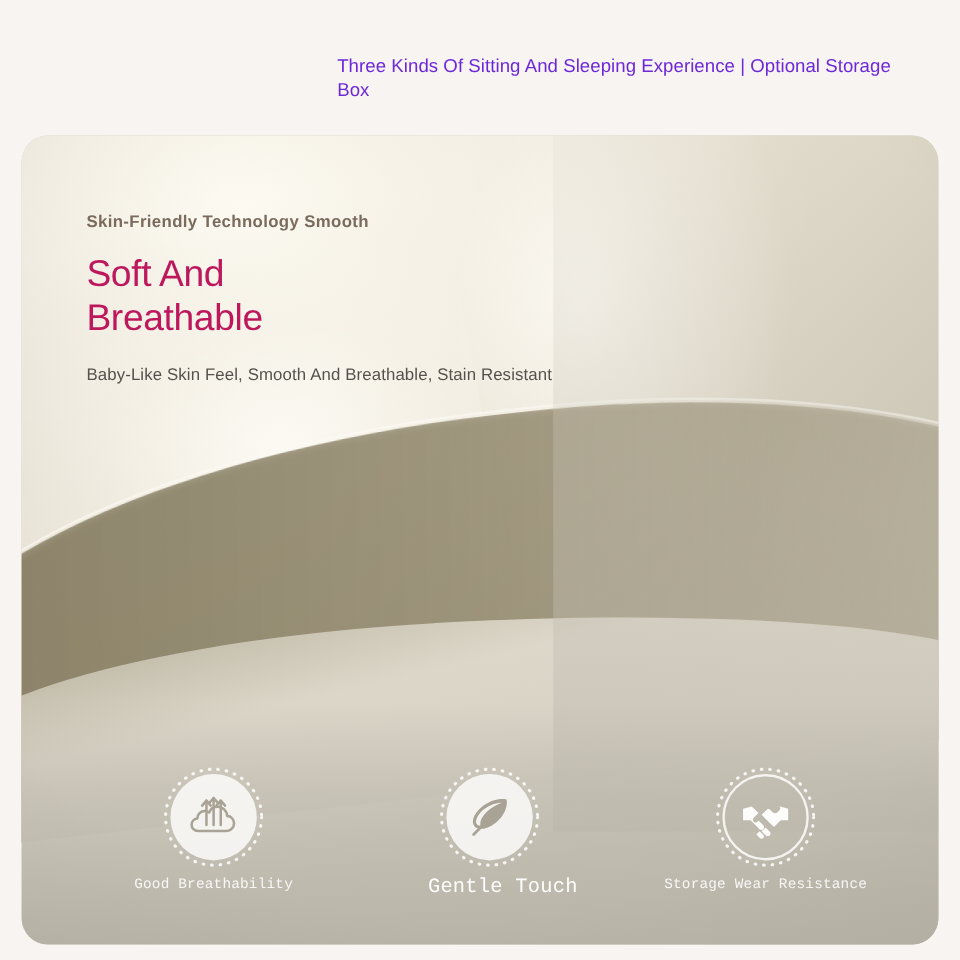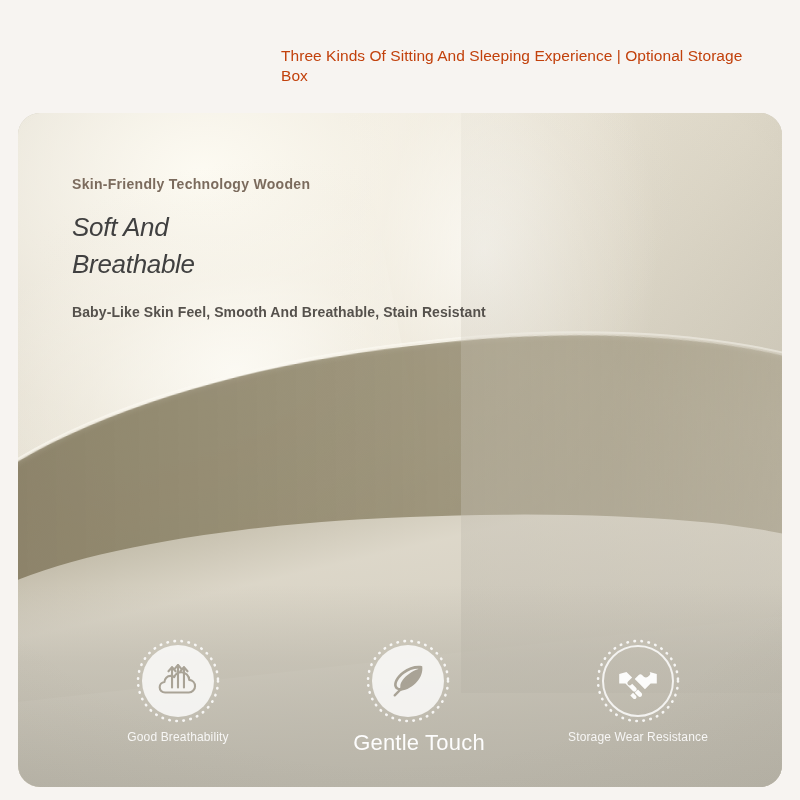--- a/index.html
+++ b/index.html
@@ -64,21 +64,21 @@
   }
 
   .headline {
     position: absolute;
     left: 281px;
     top: 46px;
     width: 470px;
     font-size: 15.5px;
     line-height: 20px;
     font-weight: 400;
-    color: #c2410c;
+    color: #6d28d9;
     letter-spacing: 0.05px;
   }
 
   
   .panel {
     position: absolute;
     left: 18px;
     top: 113px;
     width: 764px;
     height: 674px;
@@ -253,33 +253,32 @@
   .eyebrow {
     font-size: 14px;
     font-weight: 700;
     letter-spacing: 0.3px;
     color: #7b6b5d;
     white-space: nowrap;
   }
 
   .big-title {
     margin-top: 17px;
-    font-size: 26px;
+    font-size: 31px;
     line-height: 37px;
     font-weight: 400;
     letter-spacing: -0.3px;
-    color: #404040;
+    color: #be185d;
     white-space: pre-line;
-    font-style: italic;
   }
 
   .subtitle {
     margin-top: 21px;
     font-size: 14px;
-    font-weight: 700;
+    font-weight: 400;
     letter-spacing: 0.1px;
     color: #55514c;
     white-space: nowrap;
   }
 
   
   .badges {
     position: absolute;
     left: 0;
     top: 532px;
@@ -290,20 +289,21 @@
     align-items: flex-start;
     gap: 82px;
     padding-left: 16px;
   }
 
   .badge {
     width: 148px;
     display: flex;
     flex-direction: column;
     align-items: center;
+    font-family: Liberation Mono, monospace;
   }
 
   .badge-disc {
     position: relative;
     width: 72px;
     height: 72px;
     border-radius: 50%;
     display: flex;
     align-items: center;
     justify-content: center;
@@ -343,21 +343,21 @@
     font-weight: 400;
   }
 
   .badge-label.small {
     font-size: 12px;
     color: rgba(255,255,255,0.88);
     letter-spacing: 0.15px;
   }
 
   .badge-label.large {
-    font-size: 22px;
+    font-size: 17px;
     color: rgba(255,255,255,0.97);
     letter-spacing: 0.2px;
     margin-left: 22px;
   }
 </style>
 </head>
 <body>
 
 <div class="page">
 
@@ -374,21 +374,21 @@
     <div class="ph-wing"></div>
     <div class="ph-sheen-b"></div>
     <div class="ph-fold-dark"></div>
     <div class="ph-fold-edge"></div>
     <div class="ph-lower"></div>
     <div class="ph-right-fall"></div>
     <div class="ph-bottom-flat"></div>
     <div class="ph-vignette"></div>
 
     <div class="copy">
-      <div class="eyebrow">Skin-Friendly Technology Wooden</div>
+      <div class="eyebrow">Skin-Friendly Technology Smooth</div>
       <div class="big-title">Soft And
 Breathable</div>
       <div class="subtitle">Baby-Like Skin Feel, Smooth And Breathable, Stain Resistant</div>
     </div>
 
     <div class="badges">
 
       <div class="badge">
         <div class="badge-disc filled">
           <svg class="dot-ring" viewBox="0 0 86 86">

